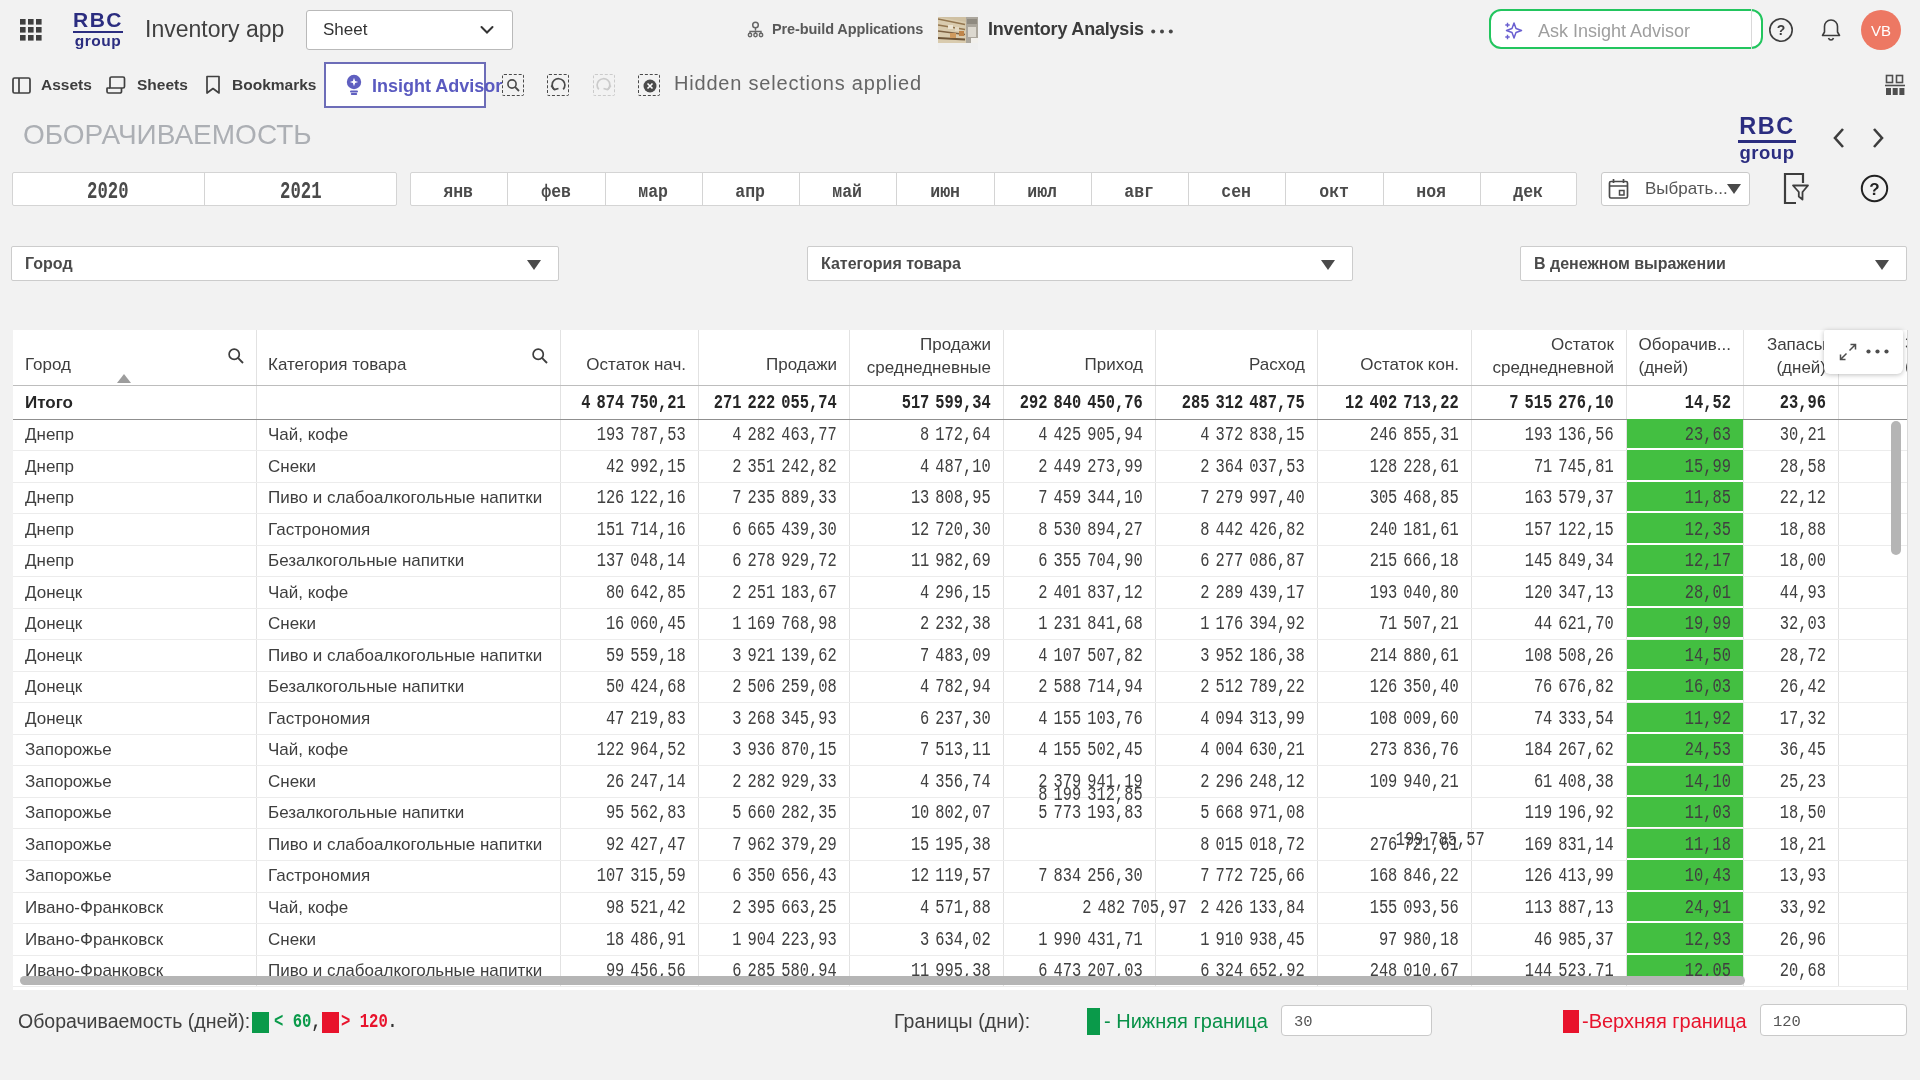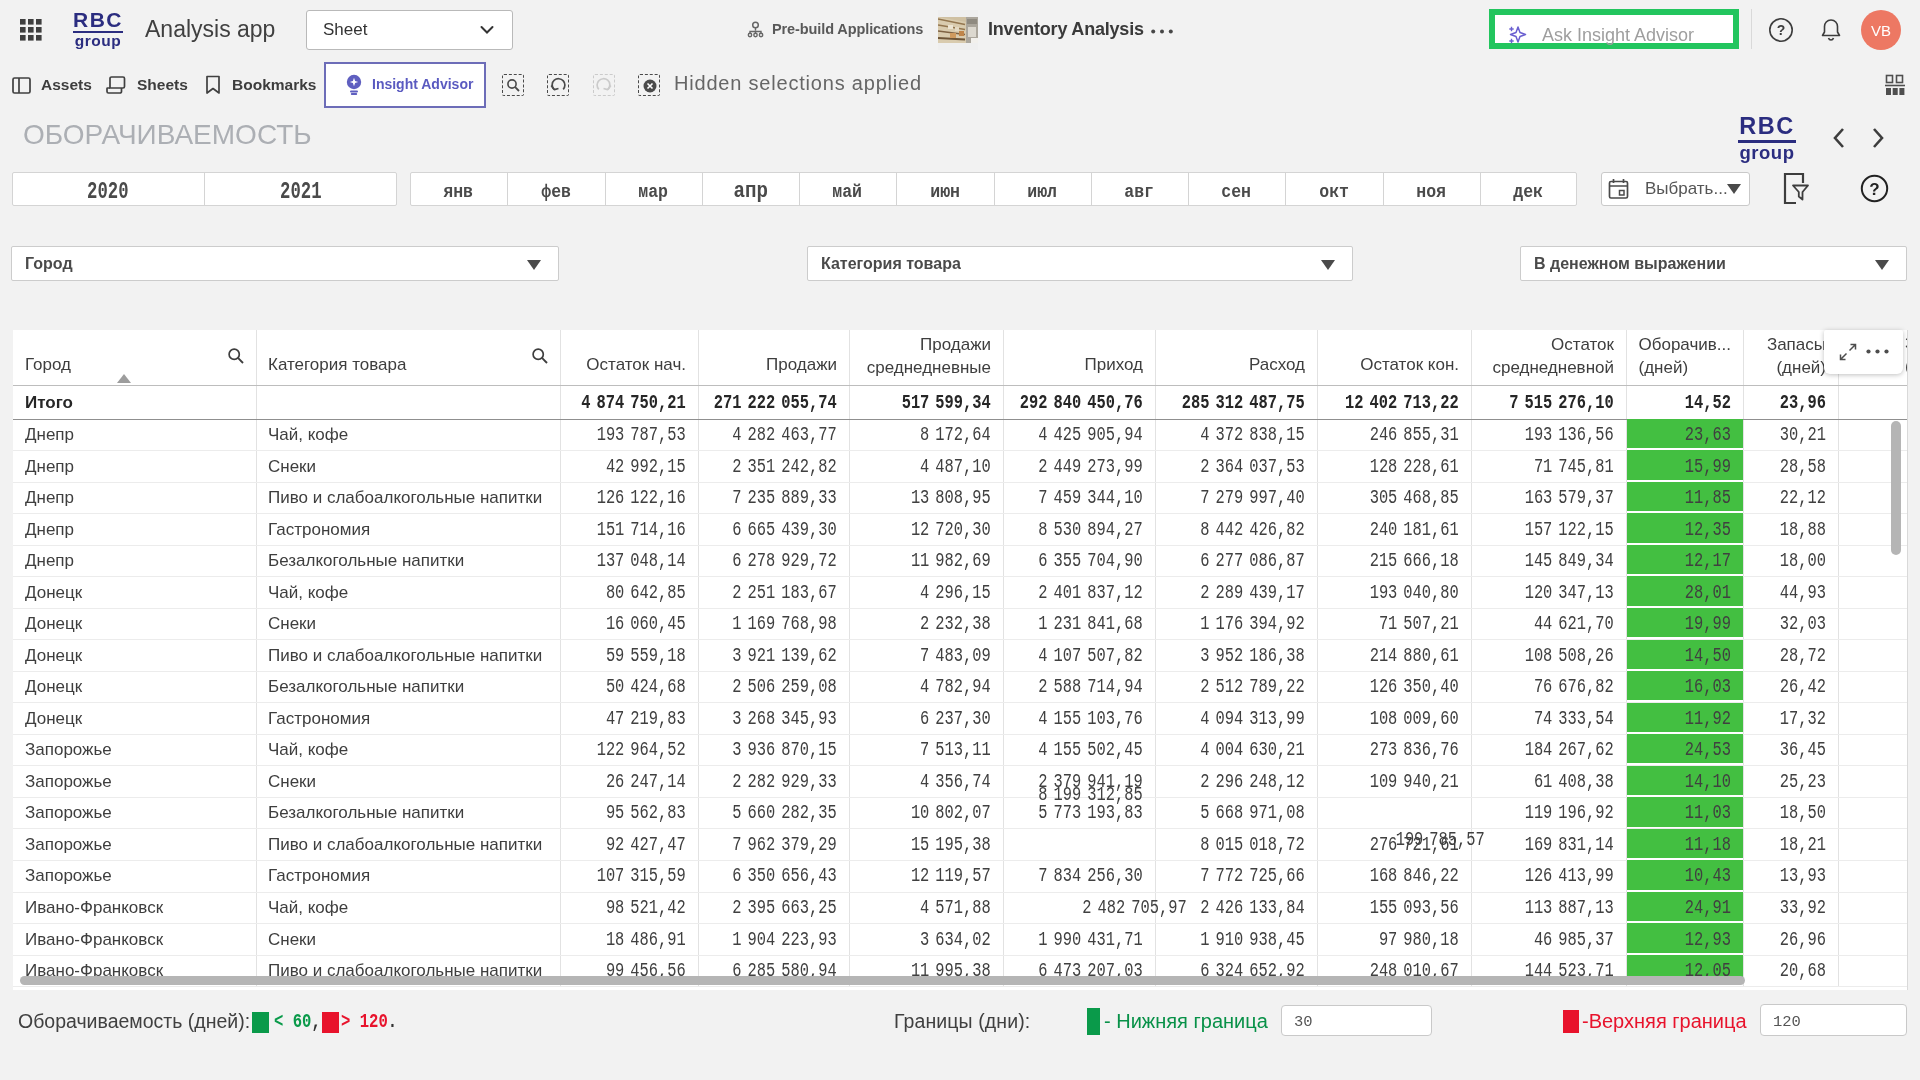--- a/index.html
+++ b/index.html
@@ -23,21 +23,21 @@
     <rect x="8" y="8" width="5.6" height="5.6" fill="#3f3f3f"></rect>
     <rect x="16" y="8" width="5.6" height="5.6" fill="#3f3f3f"></rect>
     <rect x="0" y="16" width="5.6" height="5.6" fill="#3f3f3f"></rect>
     <rect x="8" y="16" width="5.6" height="5.6" fill="#3f3f3f"></rect>
     <rect x="16" y="16" width="5.6" height="5.6" fill="#3f3f3f"></rect>
   </svg>
 <div class="abs" style="left:73px;top:9px;width:50px;text-align:center;color:#2b2d80;line-height:1;">
     <div style="font-size:21px;font-weight:bold;letter-spacing:1.5px;border-bottom:2.5px solid #2b2d80;padding-bottom:1px;">RBC</div>
     <div style="font-size:15.5px;font-weight:bold;letter-spacing:0.5px;margin-top:0px;">group</div>
   </div>
-<div class="abs" style="left:145px;top:16px;font-size:23px;color:#404040;">Analysis app</div>
+<div class="abs" style="left:145px;top:16px;font-size:23px;color:#404040;">Inventory app</div>
 <div class="abs" style="left:306px;top:10px;width:207px;height:40px;background:#fff;border:1px solid #b9b9b9;border-radius:3px;">
     <div class="abs" style="left:16px;top:9px;font-size:17px;color:#333;">Sheet</div>
     <svg class="abs" style="right:18px;top:14px" width="14" height="10" viewBox="0 0 14 10">
       <path d="M1.5 2 L7 7.5 L12.5 2" fill="none" stroke="#333" stroke-width="2" stroke-linecap="round"></path>
     </svg>
   </div>
 <svg class="abs" style="left:746px;top:21px" width="19" height="19" viewBox="0 0 19 19">
     <circle cx="9.5" cy="4" r="2.8" fill="none" stroke="#666" stroke-width="1.5"></circle>
     <path d="M9.5 7 L9.5 9.5 M4 12 L4 10.5 L15 10.5 L15 12 M9.5 12 L9.5 10.5" fill="none" stroke="#666" stroke-width="1.4"></path>
     <circle cx="4" cy="14" r="1.7" fill="none" stroke="#666" stroke-width="1.4"></circle>
@@ -61,21 +61,21 @@
     <rect x="29" y="9" width="10" height="5" fill="#8f8a80"></rect>
     <rect x="30" y="17" width="8" height="10" fill="#dcd8cf"></rect>
     <rect x="33" y="28" width="7" height="5" fill="#f2f0ec"></rect>
   </svg>
 <div class="abs" style="left:988px;top:19px;font-size:18px;letter-spacing:-0.2px;font-weight:bold;color:#3a3a3a;">Inventory Analysis</div>
 <svg class="abs" style="left:1151px;top:29px" width="24" height="5" viewBox="0 0 24 5">
     <circle cx="2.2" cy="2.5" r="2" fill="#474747"></circle>
     <circle cx="11" cy="2.5" r="2" fill="#474747"></circle>
     <circle cx="19.8" cy="2.5" r="2" fill="#474747"></circle>
   </svg>
-<div class="abs" style="left:1489px;top:9px;width:250px;height:40px;background:#fff;border:6px solid #22c55e;border-radius:0;">
+<div class="abs" style="left:1489px;top:9px;width:274px;height:40px;background:#fff;border:2px solid #22c55e;border-radius:12px;">
     <svg class="abs" style="left:12px;top:9px" width="22" height="22" viewBox="0 0 22 22">
       <path d="M11 3 L13 8.5 L18.5 10.5 L13 12.5 L11 18 L9 12.5 L3.5 10.5 L9 8.5 Z" fill="none" stroke="#6a5fd0" stroke-width="1.5" stroke-linejoin="round"></path>
       <path d="M4.5 2.8 L4.5 7.2 M2.3 5 L6.7 5" stroke="#6a5fd0" stroke-width="1.4"></path>
       <path d="M4.5 14.8 L4.5 19.2 M2.3 17 L6.7 17" stroke="#6a5fd0" stroke-width="1.4"></path>
     </svg>
     <div class="abs" style="left:47px;top:10px;font-size:18px;color:#9e9e9e;">Ask Insight Advisor</div>
   </div>
 <div class="abs" style="left:1751px;top:9px;width:1px;height:40px;background:#d9d9d9;"></div>
 <svg class="abs" style="left:1768px;top:17px" width="26" height="26" viewBox="0 0 26 26">
     <circle cx="13" cy="13" r="11.2" fill="none" stroke="#3d3d3d" stroke-width="1.6"></circle>
@@ -99,21 +99,21 @@
 <svg class="abs" style="left:205px;top:75px" width="16" height="20" viewBox="0 0 16 20">
     <path d="M2 1.5 L14 1.5 L14 18 L8 13.5 L2 18 Z" fill="none" stroke="#404040" stroke-width="1.7" stroke-linejoin="round"></path>
   </svg>
 <div class="abs tblabel" style="left:232px;top:76px;">Bookmarks</div>
 <div class="abs" style="left:324px;top:62px;width:162px;height:46px;border:2px solid #6d6db8;background:#fff;"></div>
 <svg class="abs" style="left:343px;top:73px" width="22" height="24" viewBox="0 0 22 24">
     <circle cx="11" cy="9" r="7.2" fill="#5f5fc0"></circle>
     <path d="M11 4.8 L12.1 7.9 L15.2 9 L12.1 10.1 L11 13.2 L9.9 10.1 L6.8 9 L9.9 7.9 Z" fill="#fff"></path>
     <path d="M8 18.5 L14 18.5 M8.8 21 L13.2 21" stroke="#5f5fc0" stroke-width="2" stroke-linecap="round"></path>
   </svg>
-<div class="abs" style="left:372px;top:76px;font-size:14px;font-weight:bold;color:#5a5ac0;">Insight Advisor</div>
+<div class="abs" style="left:372px;top:76px;font-size:18px;font-weight:bold;color:#5a5ac0;">Insight Advisor</div>
 <div class="abs" style="left:502px;top:74px;width:22px;height:22px;border:1.6px dashed #4a4a4a;border-radius:2px;opacity:1;">
     <svg style="position:absolute;left:3px;top:3px" width="15" height="15" viewBox="0 0 15 15">
       <circle cx="6" cy="6" r="4.1" fill="none" stroke="#4a4a4a" stroke-width="1.6"></circle>
       <line x1="9.2" y1="9.2" x2="13" y2="13" stroke="#4a4a4a" stroke-width="1.8"></line>
     </svg>
   </div>
 <div class="abs" style="left:547px;top:74px;width:22px;height:22px;border:1.6px dashed #4a4a4a;border-radius:2px;opacity:1;">
     <svg style="position:absolute;left:2px;top:2px" width="16" height="15" viewBox="0 0 16 15">
       <path d="M4 12.5 C1.5 10 1.5 5.5 4.3 3.2 C7 1 11 1.3 13.3 3.8 C15.5 6.2 15.4 10 13.2 12.3" fill="none" stroke="#4a4a4a" stroke-width="1.7"></path>
       <path d="M1.2 8.5 L4.3 12.6 L8.5 11.5" fill="none" stroke="#4a4a4a" stroke-width="1.7" stroke-linejoin="round"></path>
@@ -165,21 +165,21 @@
   </div>
 <div class="abs" style="left:507.2px;top:172px;width:1px;height:34px;background:#d4d4d4;"></div>
 <div class="abs cellC mono" style="left:507.2px;top:172px;width:97.2px;height:34px;font-size:19px;font-weight:bold;color:#4a4a4a;">
     <span class="msp" style="transform:scaleX(0.87);position:relative;top:2.5px">фев</span>
   </div>
 <div class="abs" style="left:604.5px;top:172px;width:1px;height:34px;background:#d4d4d4;"></div>
 <div class="abs cellC mono" style="left:604.5px;top:172px;width:97.2px;height:34px;font-size:19px;font-weight:bold;color:#4a4a4a;">
     <span class="msp" style="transform:scaleX(0.87);position:relative;top:2.5px">мар</span>
   </div>
 <div class="abs" style="left:701.8px;top:172px;width:1px;height:34px;background:#d4d4d4;"></div>
-<div class="abs cellC mono" style="left:701.8px;top:172px;width:97.2px;height:34px;font-size:22px;font-weight:bold;color:#4a4a4a;">
+<div class="abs cellC mono" style="left:701.8px;top:172px;width:97.2px;height:34px;font-size:19px;font-weight:bold;color:#4a4a4a;">
     <span class="msp" style="transform:scaleX(0.87);position:relative;top:2.5px">апр</span>
   </div>
 <div class="abs" style="left:799.0px;top:172px;width:1px;height:34px;background:#d4d4d4;"></div>
 <div class="abs cellC mono" style="left:799.0px;top:172px;width:97.2px;height:34px;font-size:19px;font-weight:bold;color:#4a4a4a;">
     <span class="msp" style="transform:scaleX(0.87);position:relative;top:2.5px">май</span>
   </div>
 <div class="abs" style="left:896.2px;top:172px;width:1px;height:34px;background:#d4d4d4;"></div>
 <div class="abs cellC mono" style="left:896.2px;top:172px;width:97.2px;height:34px;font-size:19px;font-weight:bold;color:#4a4a4a;">
     <span class="msp" style="transform:scaleX(0.87);position:relative;top:2.5px">июн</span>
   </div>

